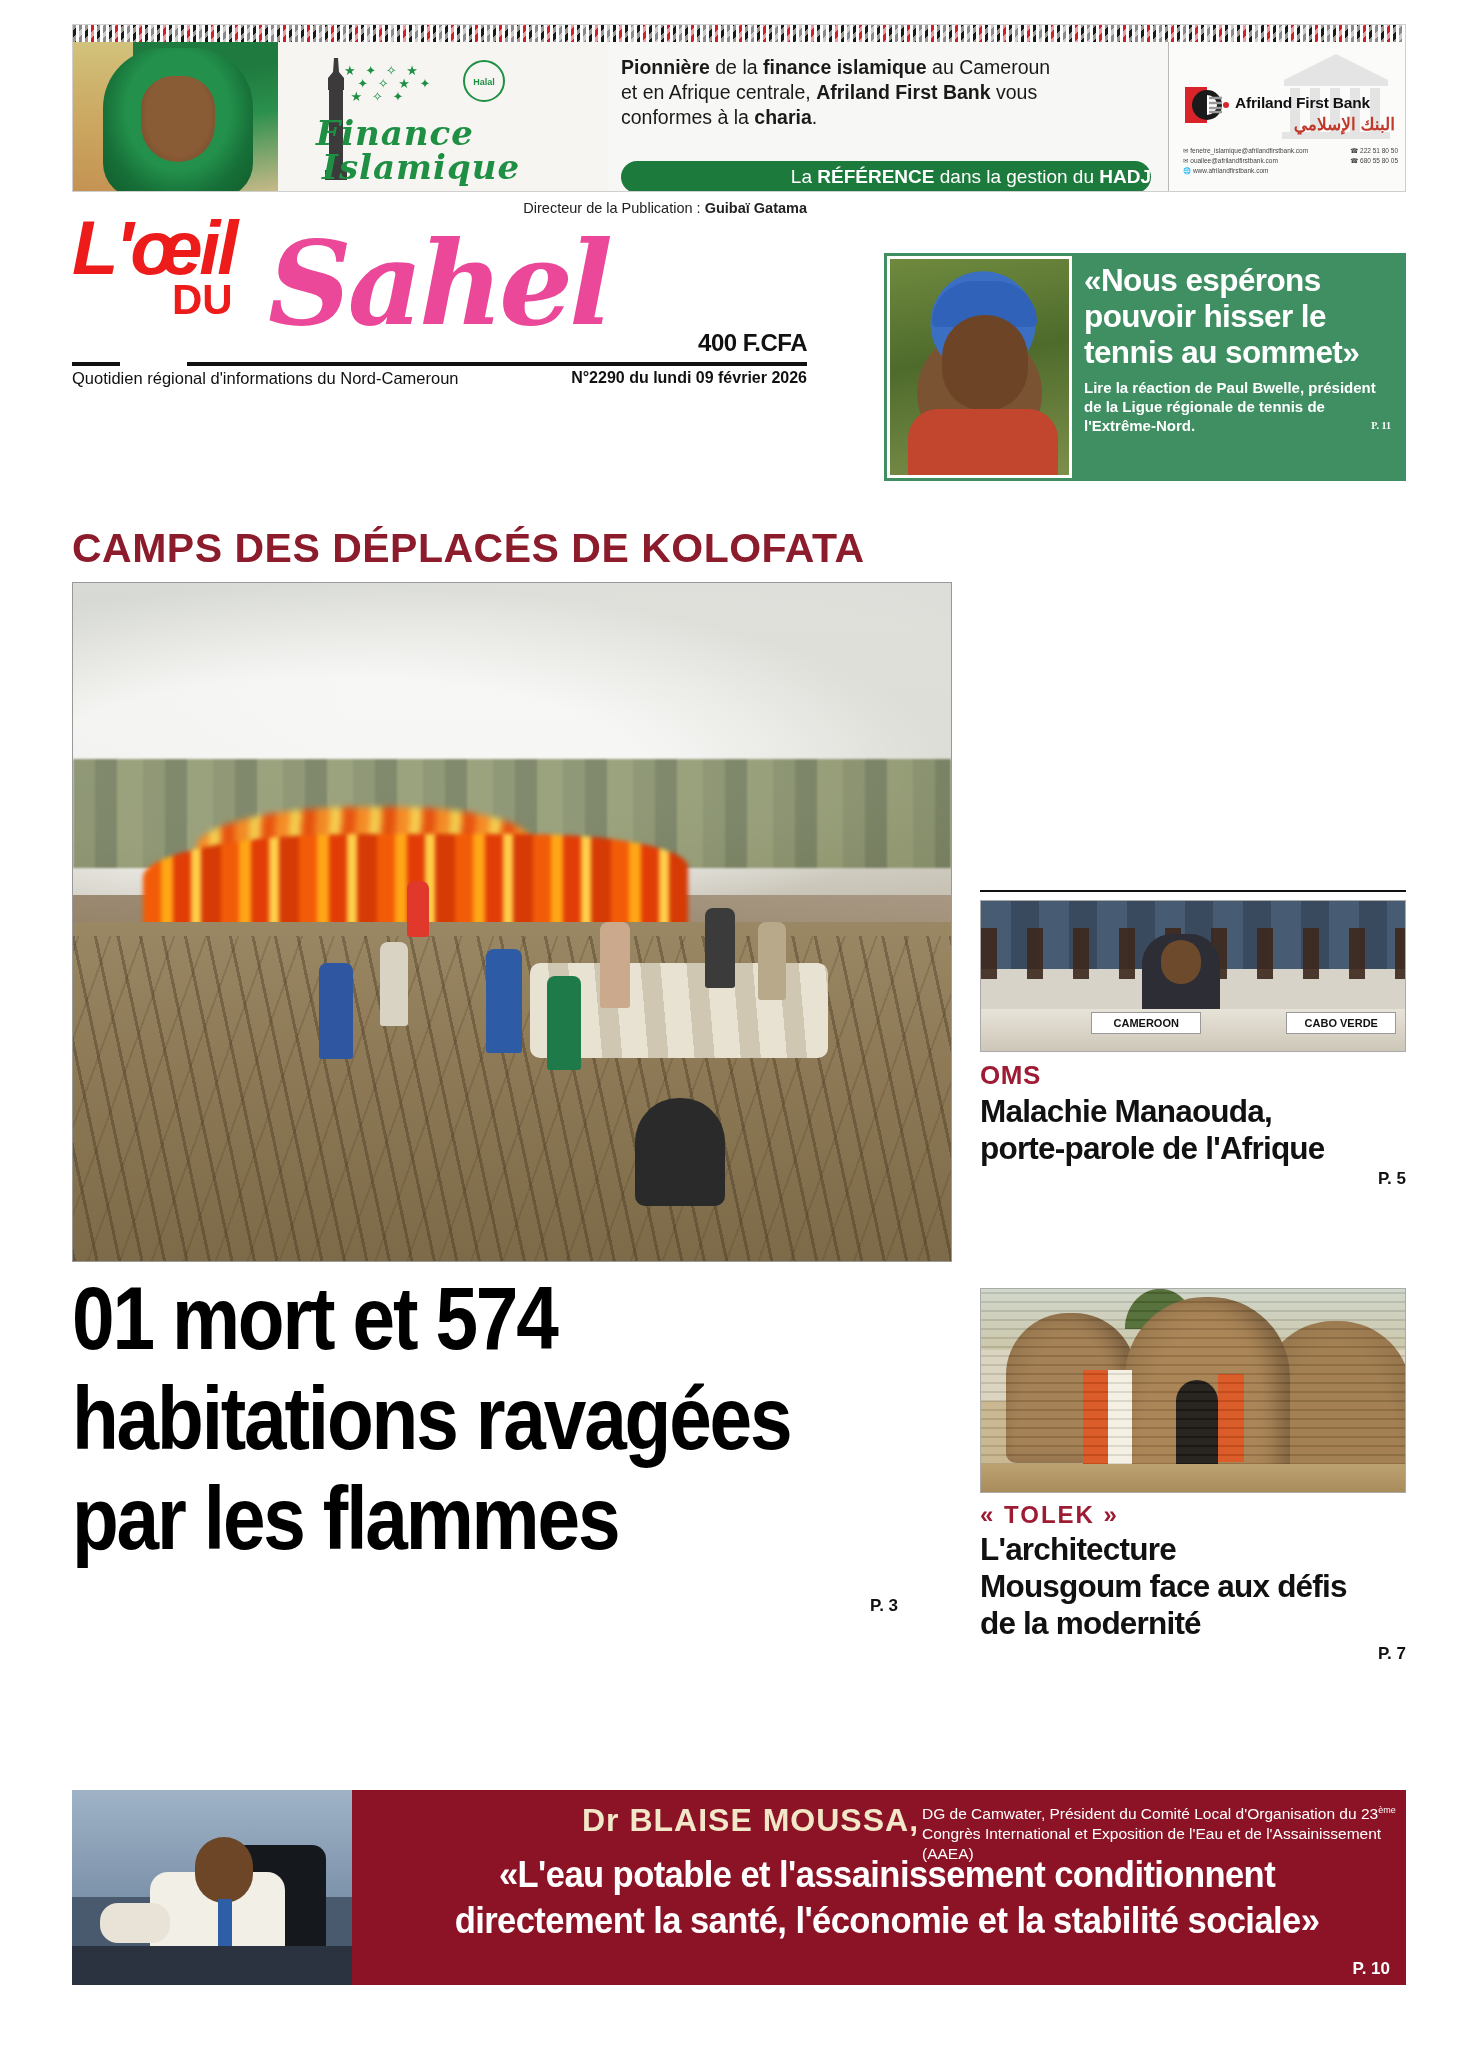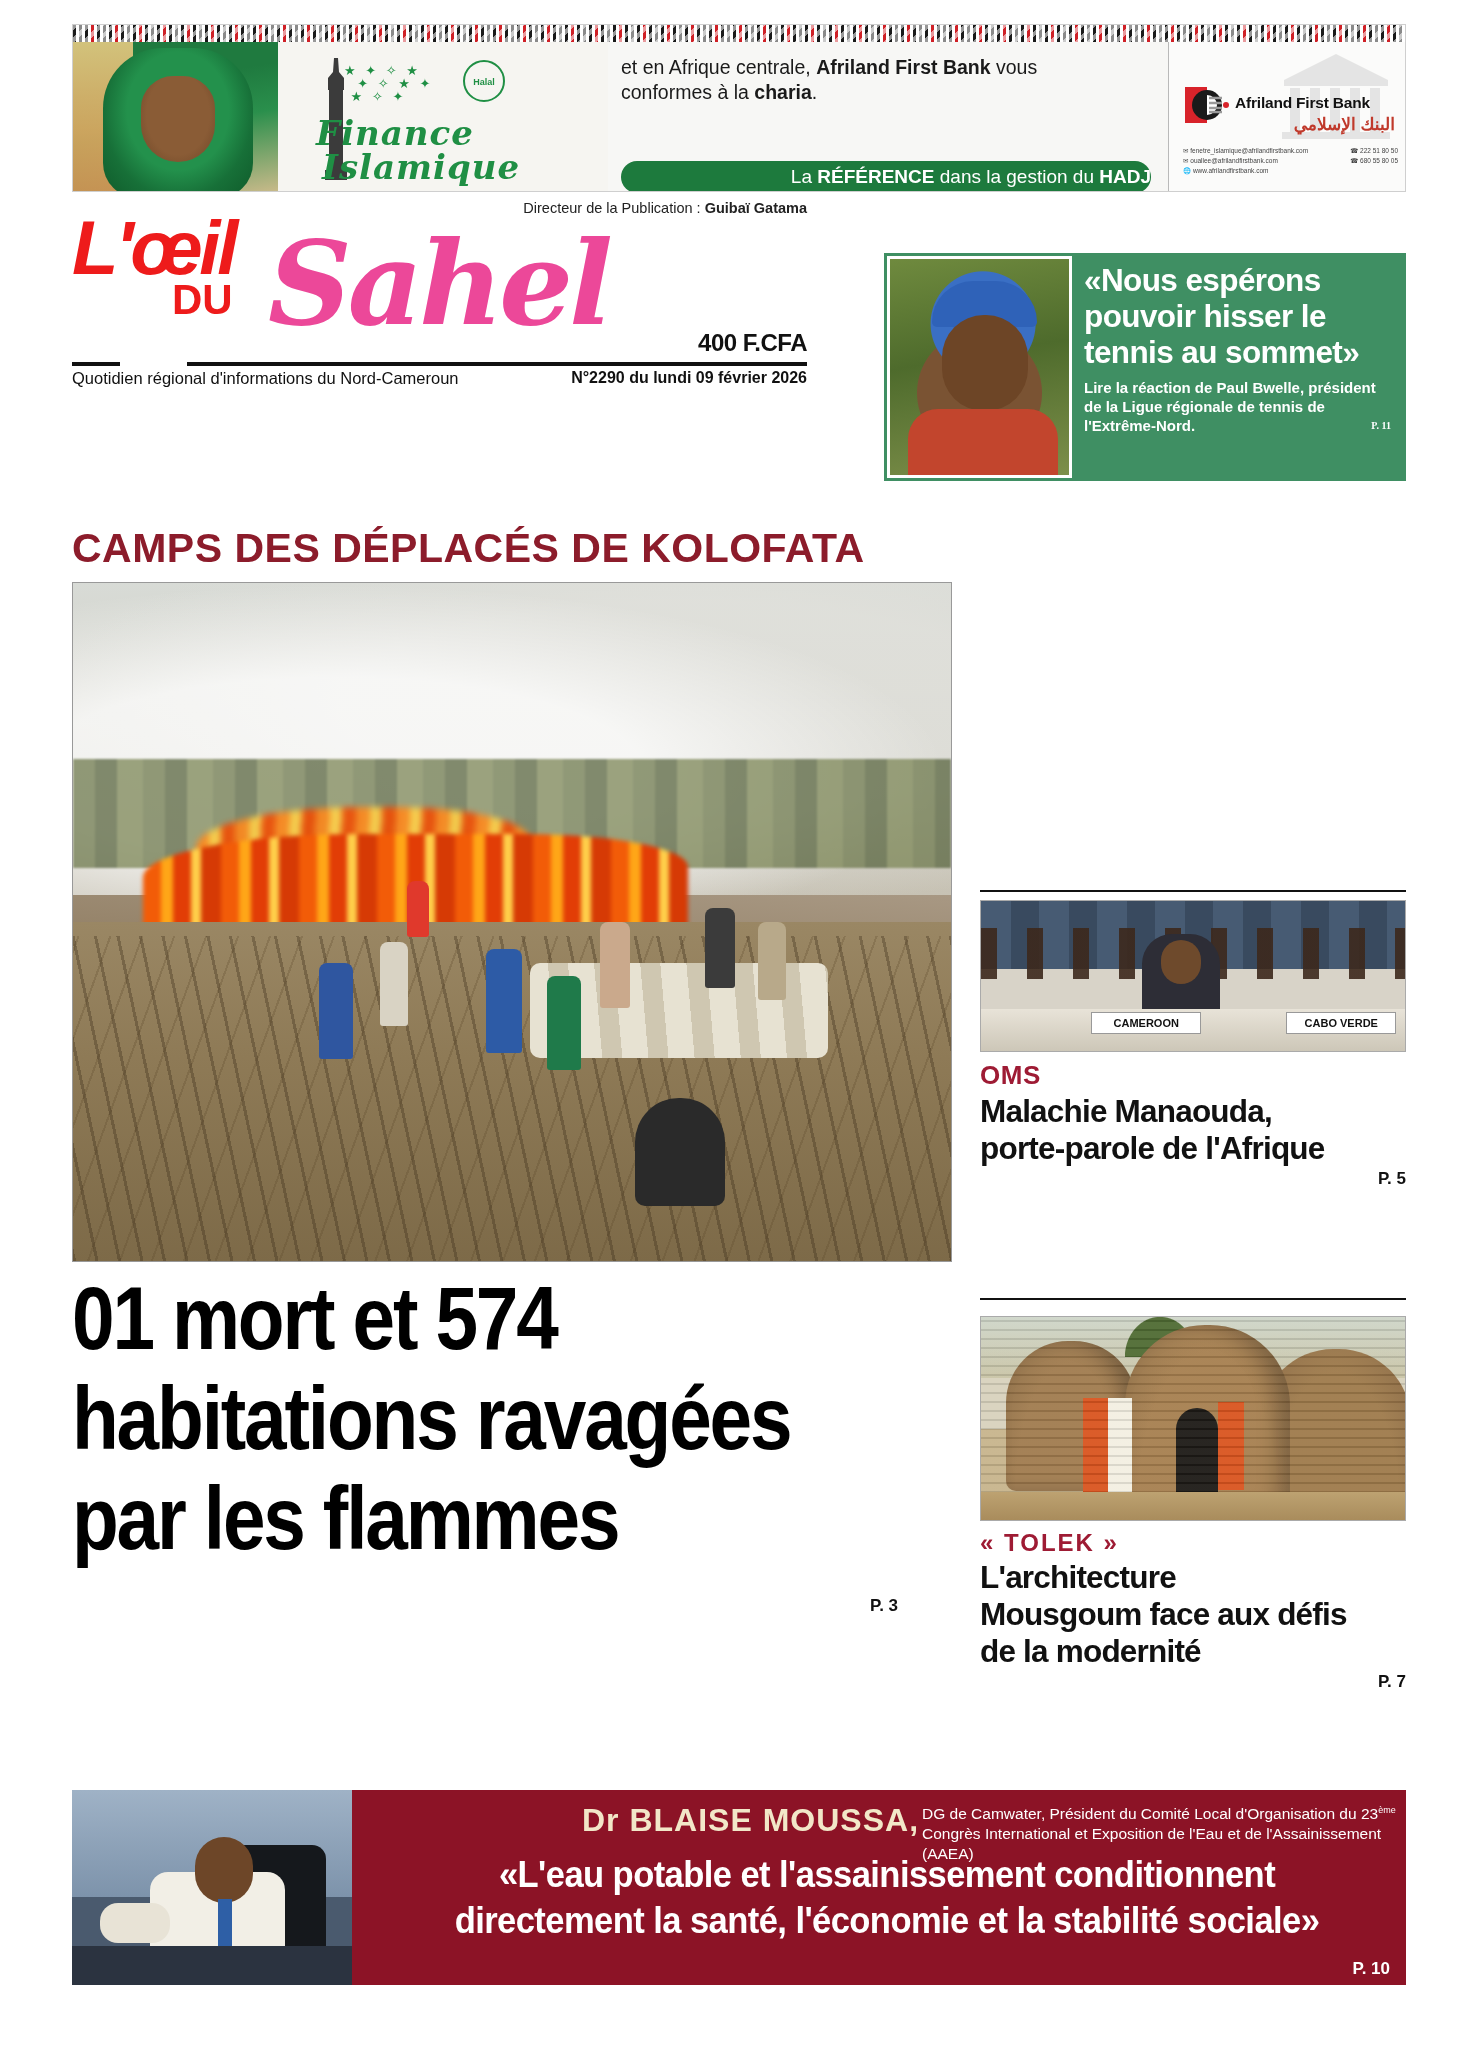--- a/index.html
+++ b/index.html
@@ -333,20 +333,21 @@
         ★ ✦ ✧ ★<br>&nbsp;&nbsp;✦ ✧ ★ ✦<br>&nbsp;★ ✧ ✦
       </div>
       <div class="ad-halal">Halal</div>
       <div class="ad-finance">
         <span>Finance</span>
         <span class="l2">Islamique</span>
       </div>
     </div>
 
     <div class="ad-copy">
+      <div><b>Pionnière</b><span> de la </span><b>finance islamique</b><span> au Cameroun</span></div>
       <div><span>et en Afrique centrale, </span><b>Afriland First Bank</b><span> vous</span></div>
       <div><span>conformes à la </span><b>charia</b><span>.</span></div>
     </div>
 
     <div class="ad-cta">
       <span>La </span><b>RÉFÉRENCE</b><span> dans la gestion du </span><b>HADJ</b>
     </div>
 
     <div class="ad-right">
       <svg class="afb-bldg" viewBox="0 0 120 90">
@@ -452,21 +453,21 @@
     </div>
     <div class="sb-kicker">OMS</div>
     <div class="sb-title">
       <div>Malachie Manaouda,</div>
       <div>porte-parole de l'Afrique</div>
     </div>
     <div class="sb-page">P. 5</div>
   </div>
   <div class="divider" style="top:1298px;"></div>
 
-  <div class="sb" style="top:1316px;">
+  <div class="sb" style="top:1288px;">
     <div class="sb-photo mous">
       <div class="sky"></div>
       <div class="palm"></div>
       <div class="h3"></div>
       <div class="h1"></div>
       <div class="h2"></div>
       <div class="paint1"></div>
       <div class="paint2"></div>
       <div class="paint3"></div>
       <div class="door"></div>

